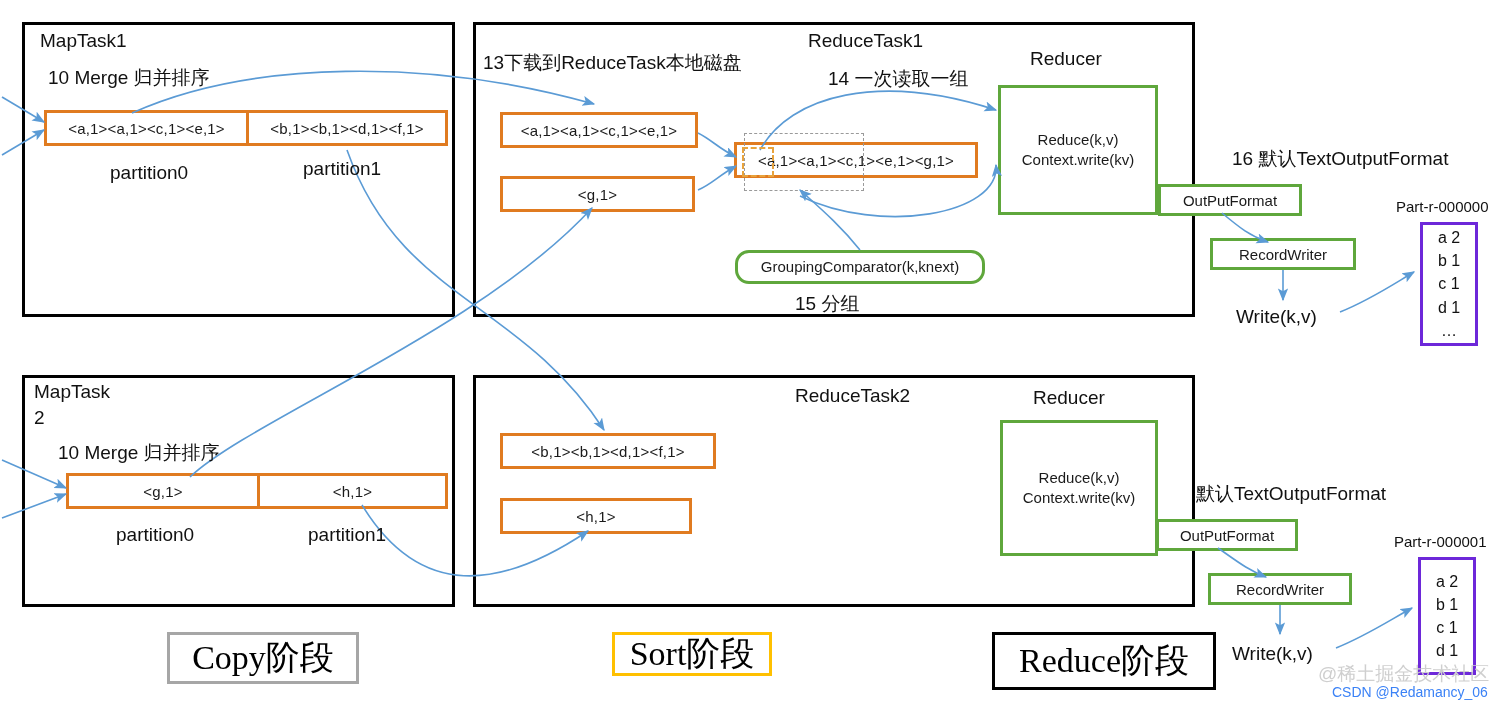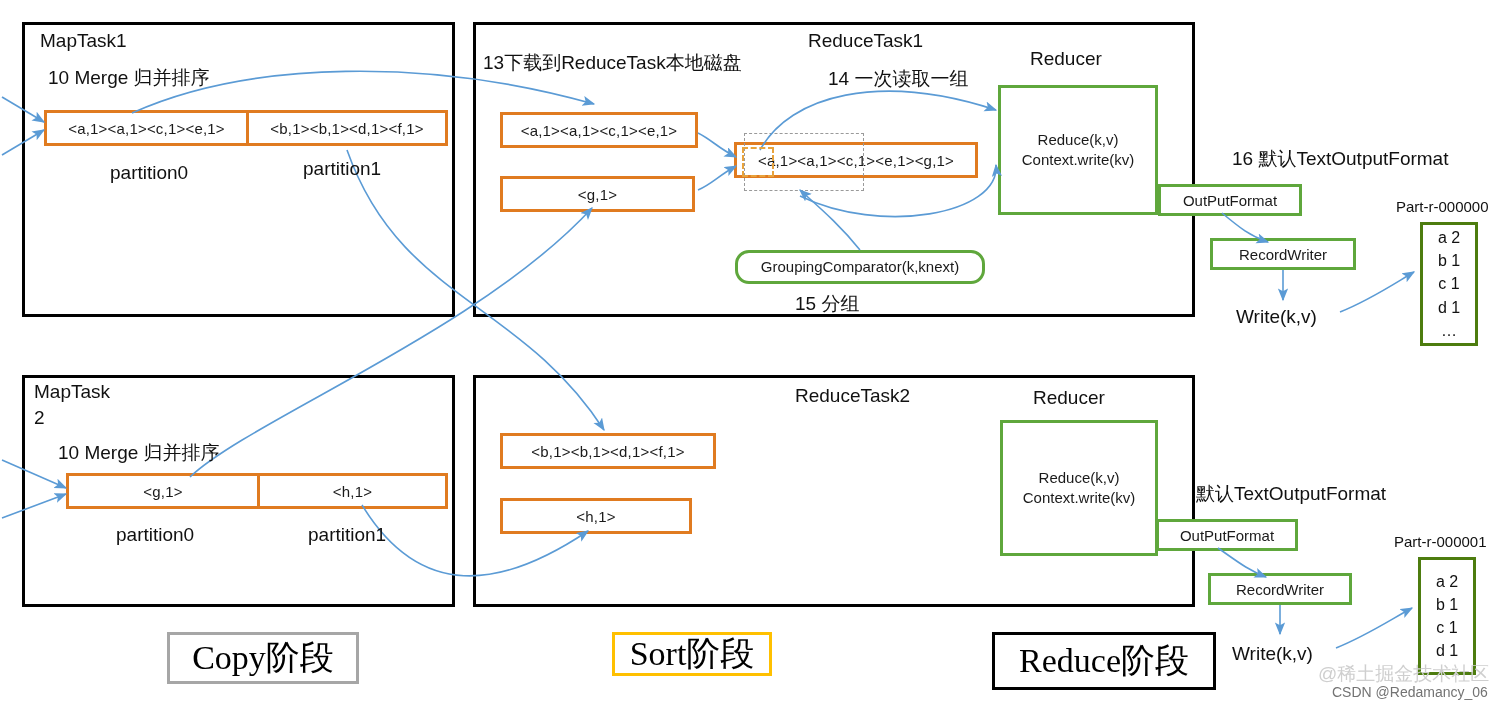--- a/index.html
+++ b/index.html
@@ -86,21 +86,21 @@
     font-size: 19px;
     color: #111111;
     white-space: nowrap;
     z-index: 6;
   }
   .lbl.sm { font-size: 15px; }
 
   
   .filebox {
     position: absolute;
-    border: 3px solid #4d7c0f;
+    border: 3px solid #6d28d9;
     background: #ffffff;
     box-sizing: border-box;
     display: flex;
     flex-direction: column;
     align-items: center;
     justify-content: center;
     font-size: 16px;
     color: #111111;
     line-height: 1.45;
     z-index: 3;
@@ -140,21 +140,21 @@
     position: absolute;
     white-space: nowrap;
     z-index: 7;
   }
   .wm1 {
     font-size: 19px;
     color: #cfcfcf;
   }
   .wm2 {
     font-size: 14px;
-    color: #737373;
+    color: #3b82f6;
   }
 </style>
 </head>
 <body>
 
 <div id="canvas">
 
   <svg id="arrows" viewBox="0 0 1512 705">
     <defs>
       <marker id="ah" markerWidth="9" markerHeight="9" refX="7.2" refY="3.2" orient="auto" markerUnits="strokeWidth">

